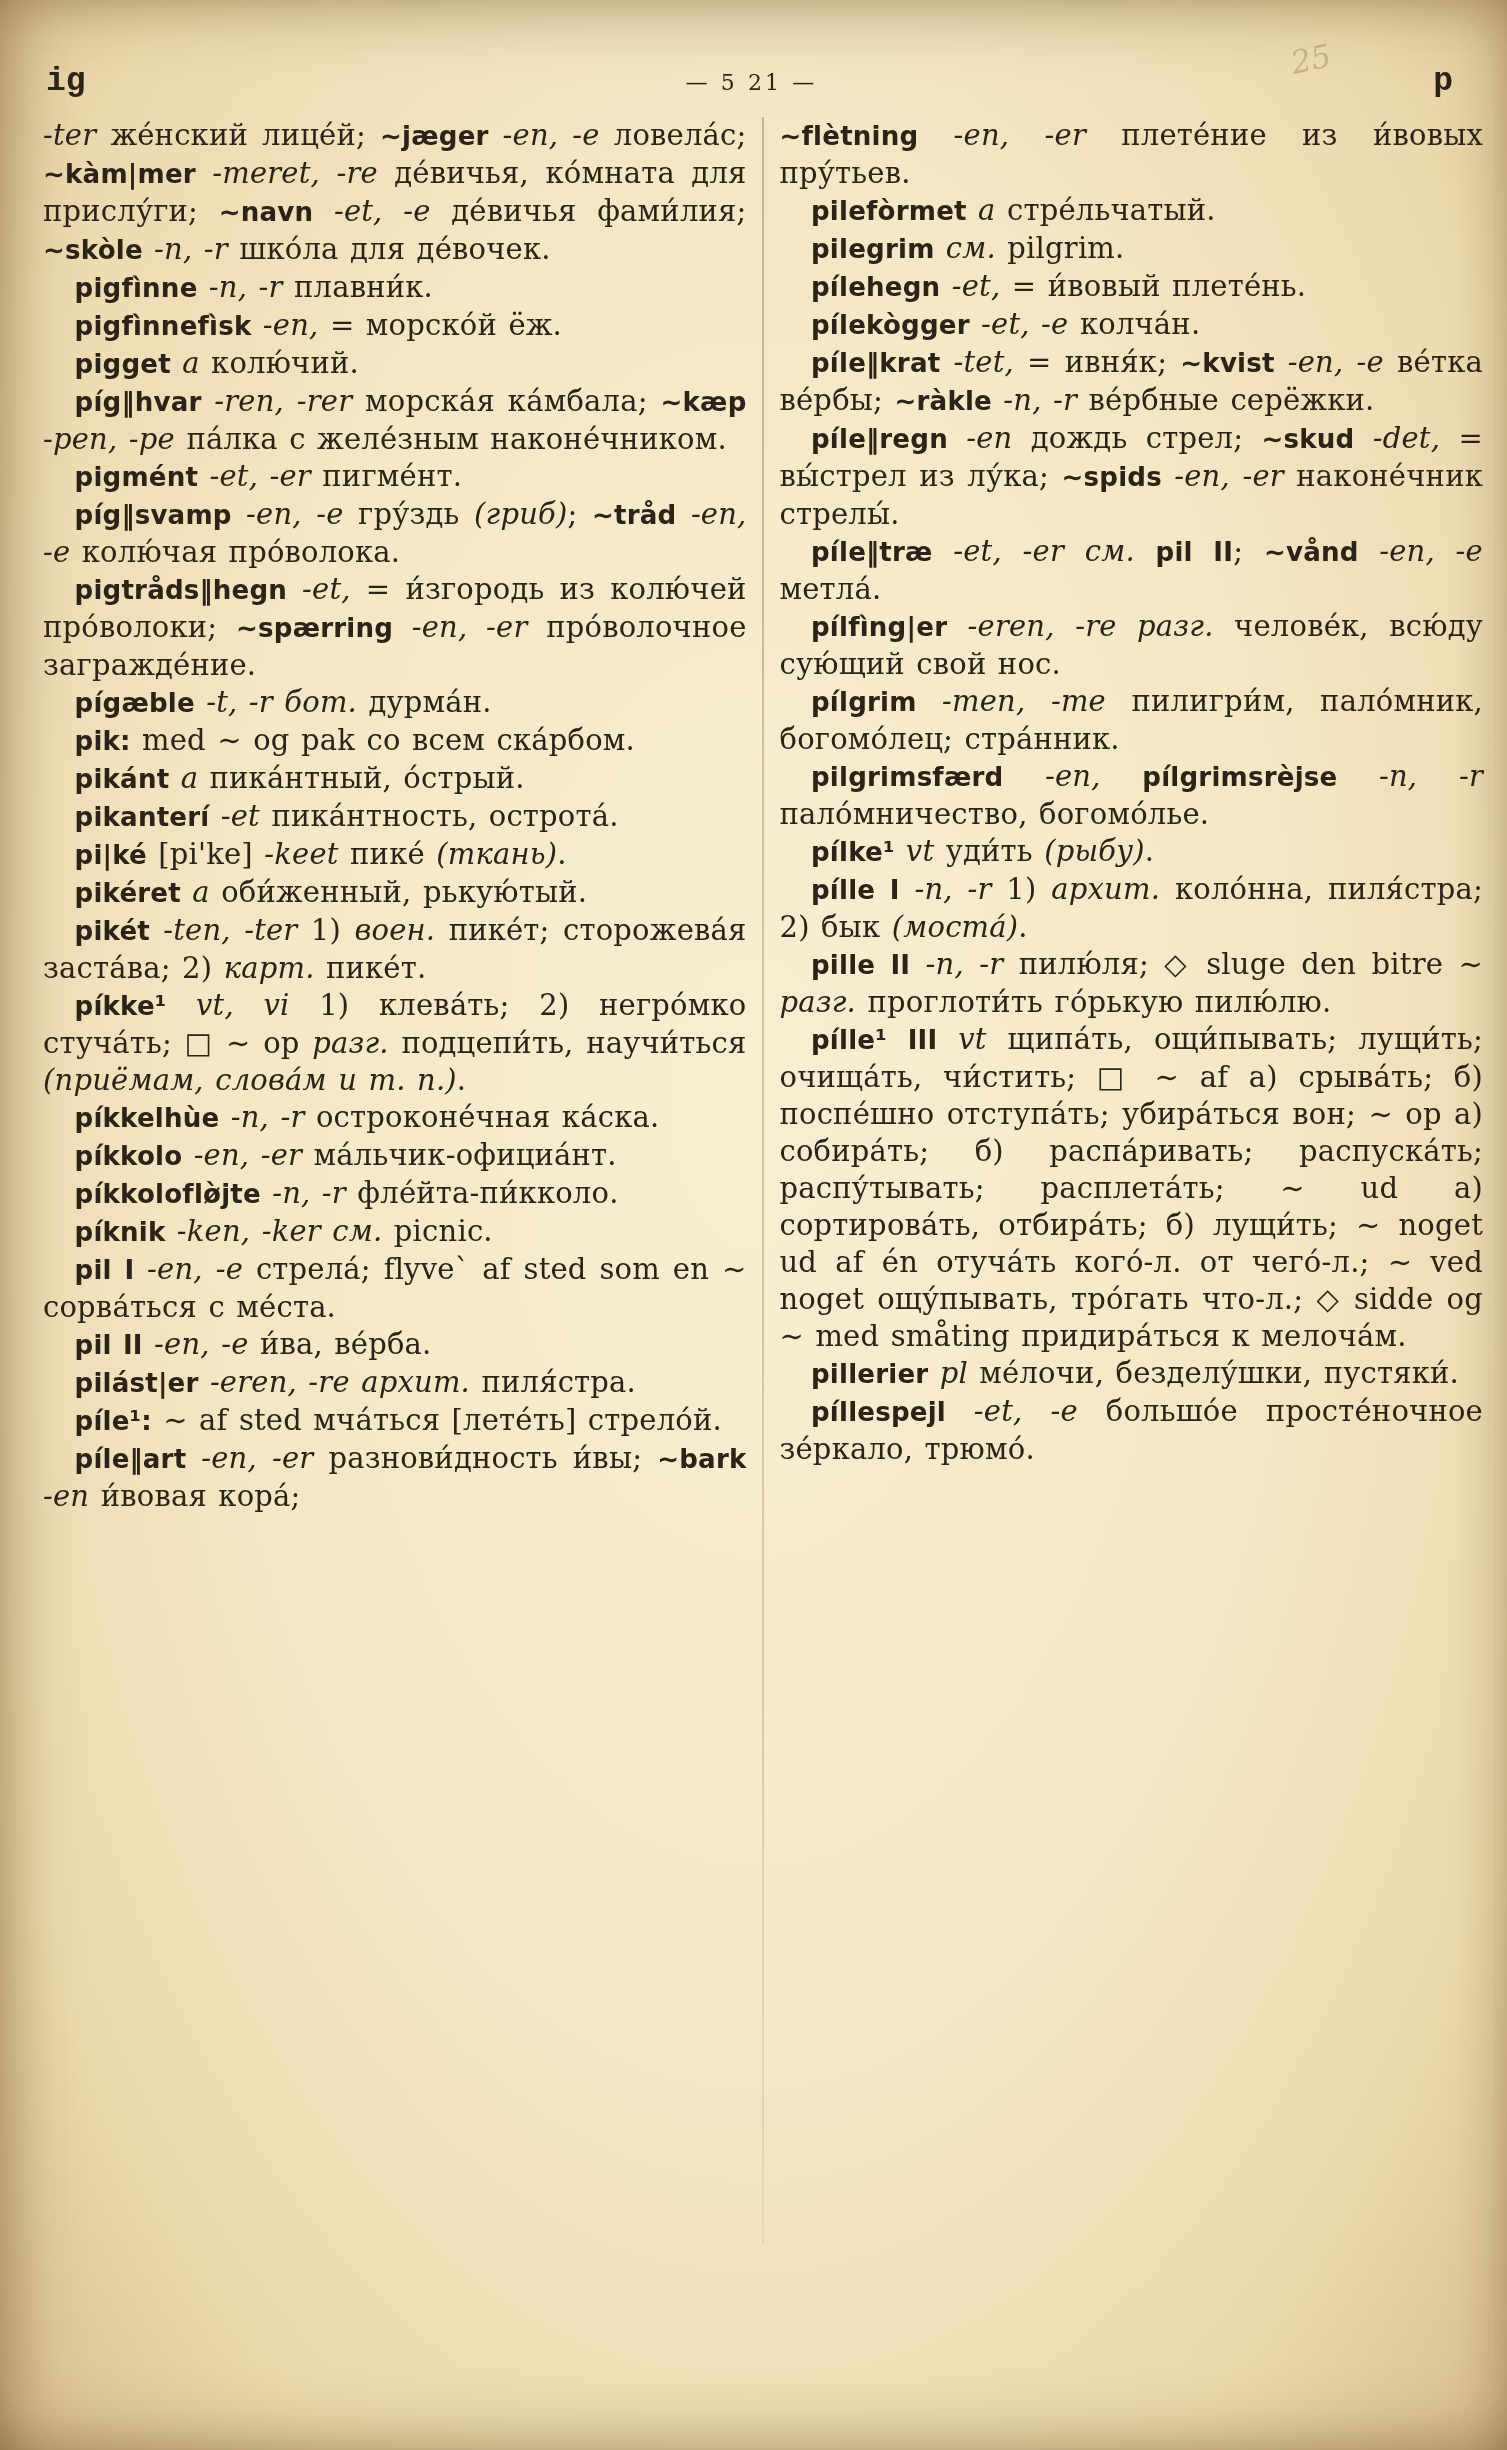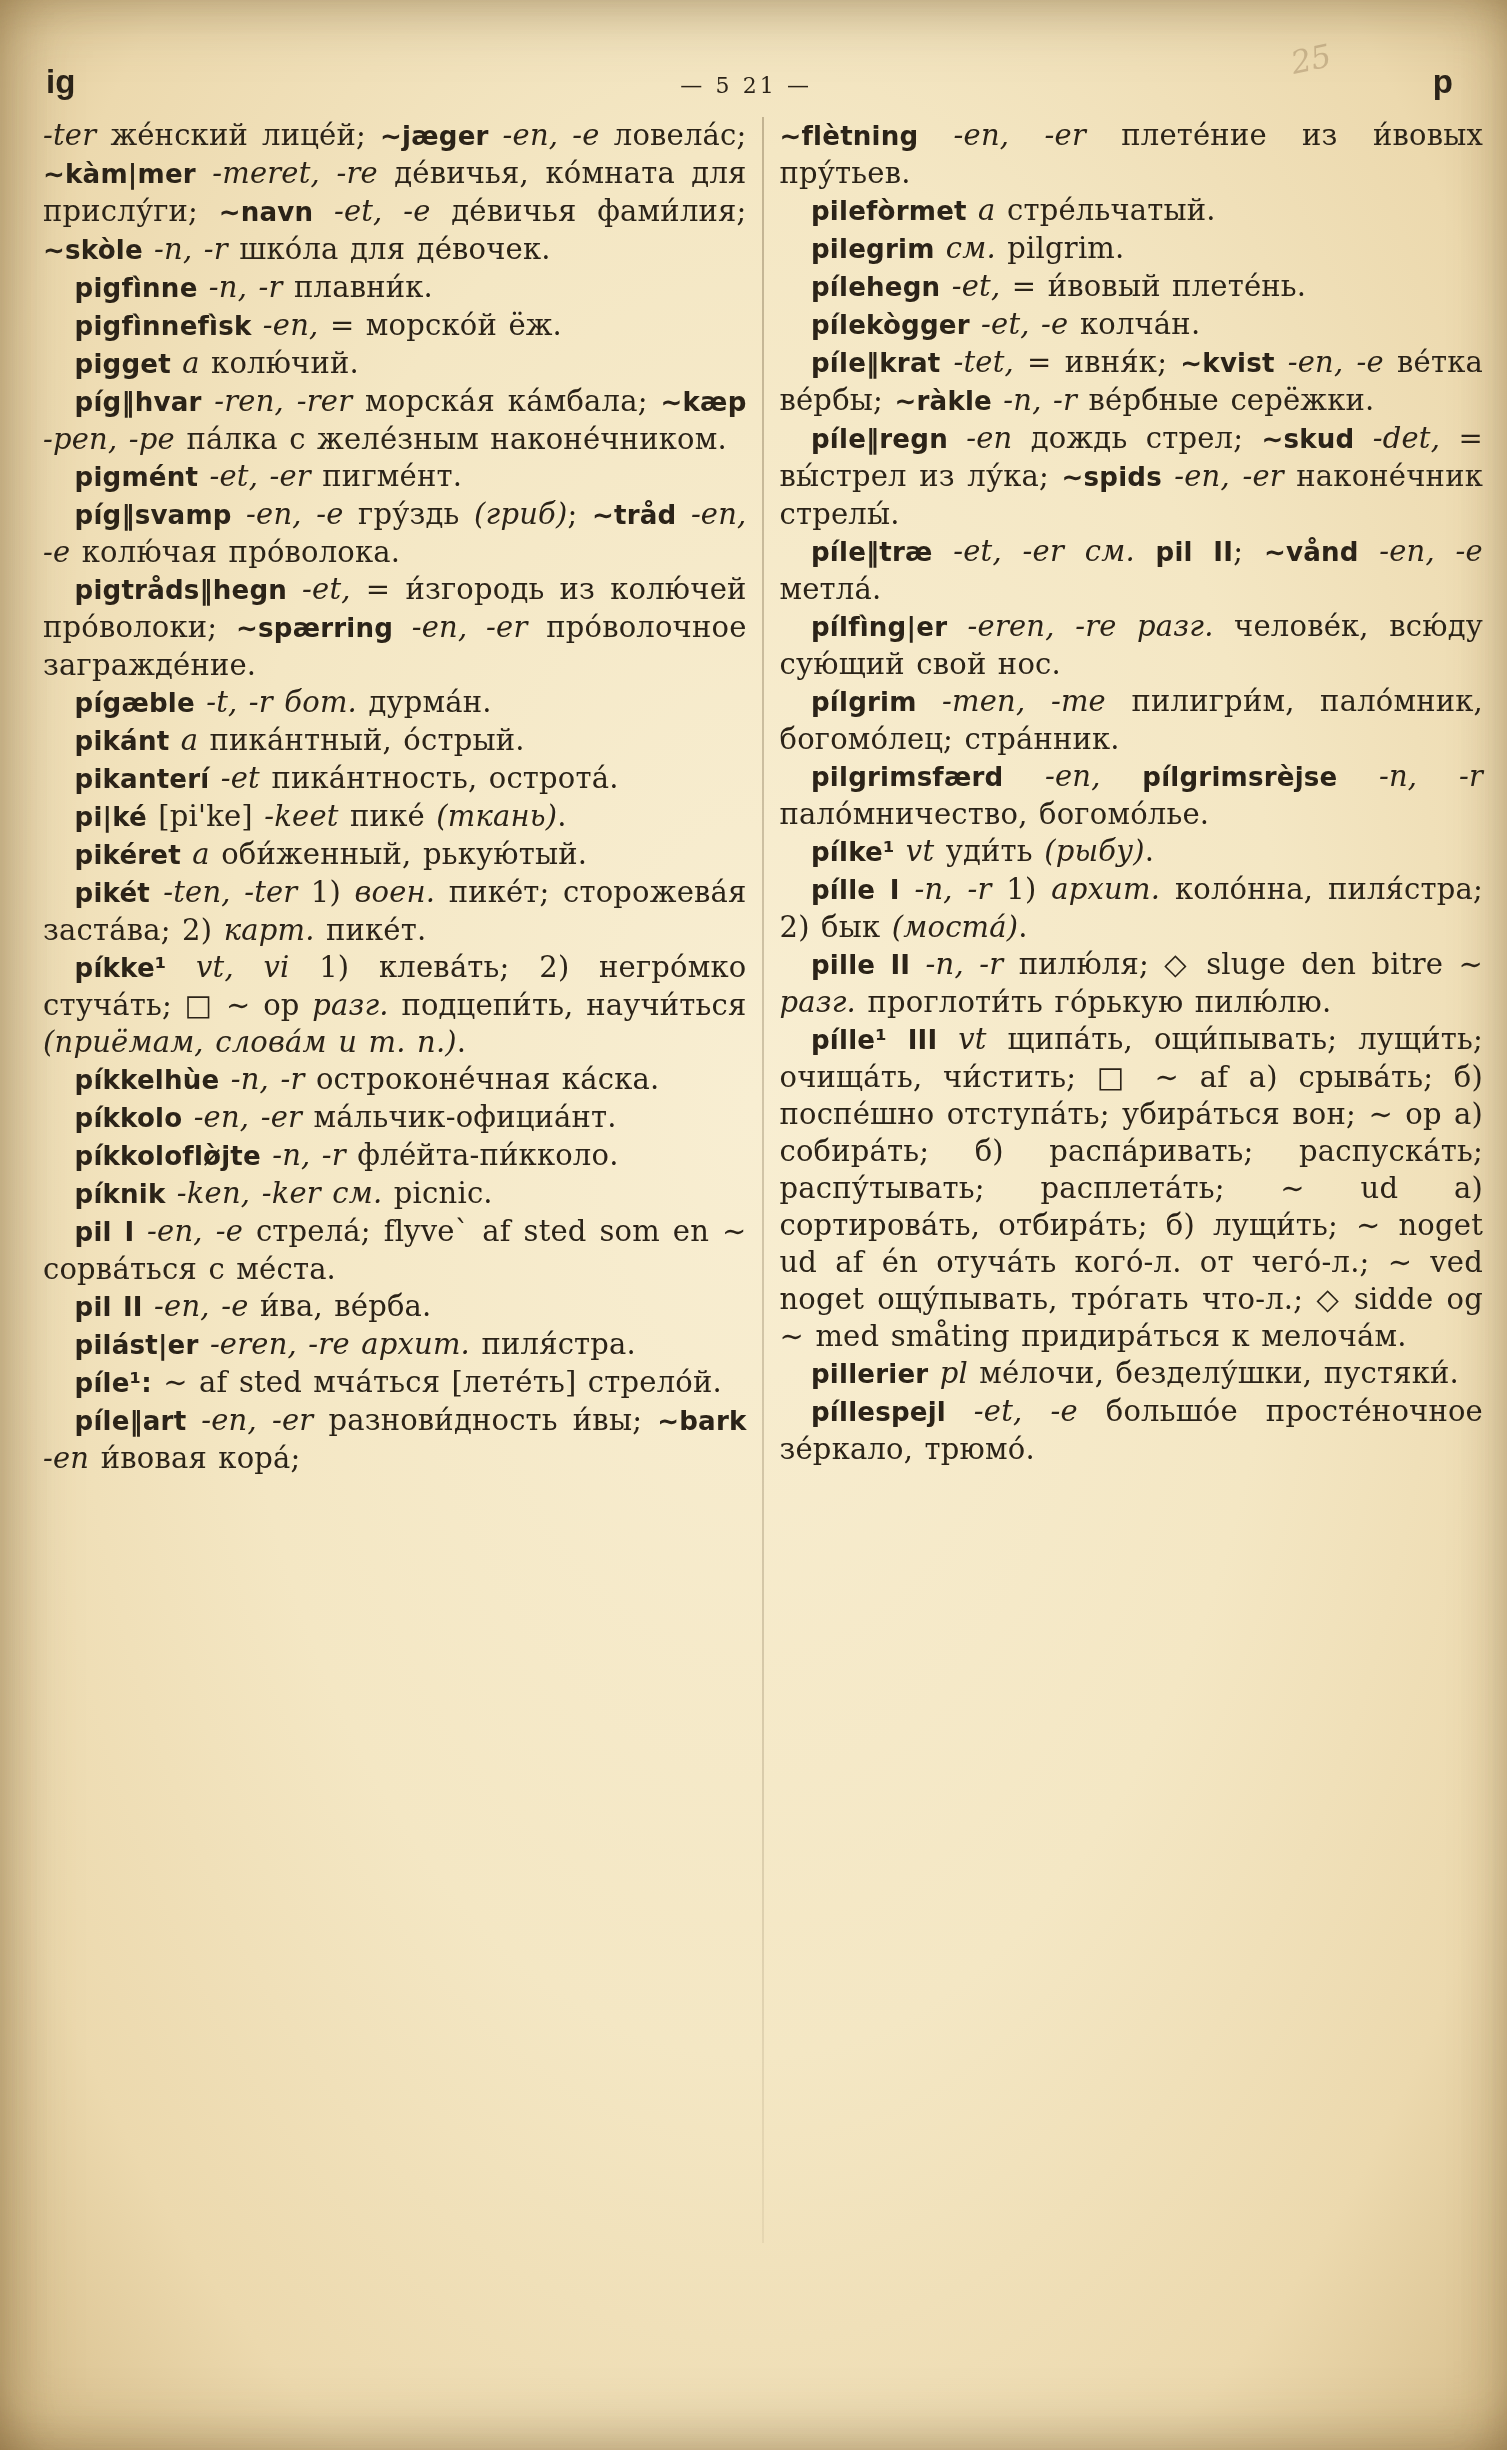--- a/index.html
+++ b/index.html
@@ -16,21 +16,21 @@
                inset 0 35px 71px -31.5px rgba(110,80,35,.35),
                inset 0 -35px 71px -31.5px rgba(110,80,35,.35);
     color:#2b2318;
     overflow:hidden;
   }
   .running-head{
     position:absolute;top:65px;left:46px;right:55px;
     display:flex;justify-content:space-between;align-items:baseline;
   }
   .catchword{
-    font-family:Liberation Sans, sans-serif;
+    font-family:Liberation Mono, monospace;
     font-weight:700;font-size:33px;line-height:1;
   }
   .pageno{
     font-size:22px;letter-spacing:3.1px;line-height:1;
     transform:translateX(-7.9px);
   }
   .pencil-note{
     position:absolute;top:41px;left:1291px;
     font-style:italic;font-size:31.5px;
     color:rgba(120,88,55,.30);
@@ -75,20 +75,21 @@
     <section class="col" id="col-left">
         <p class="entry no-indent"><span class="seg-i">-ter</span><span class="seg-r"> же́нский лице́й; </span><span class="seg-b">∼jæger </span><span class="seg-i">-en, -e </span><span class="seg-r">ловела́с; </span><span class="seg-b">∼kàm|mer </span><span class="seg-i">-meret, -re </span><span class="seg-r">де́вичья, ко́мната для прислу́ги; </span><span class="seg-b">∼navn </span><span class="seg-i">-et, -e </span><span class="seg-r">де́вичья фами́лия; </span><span class="seg-b">∼skòle </span><span class="seg-i">-n, -r </span><span class="seg-r">шко́ла для де́вочек.</span></p>
         <p class="entry"><span class="seg-b">pigfìnne </span><span class="seg-i">-n, -r </span><span class="seg-r">плавни́к.</span></p>
         <p class="entry"><span class="seg-b">pigfìnnefìsk </span><span class="seg-i">-en, </span><span class="seg-r">= морско́й ёж.</span></p>
         <p class="entry"><span class="seg-b">pigget </span><span class="seg-i">a </span><span class="seg-r">колю́чий.</span></p>
         <p class="entry"><span class="seg-b">píg‖hvar </span><span class="seg-i">-ren, -rer </span><span class="seg-r">морска́я ка́мбала; </span><span class="seg-b">∼kæp </span><span class="seg-i">-pen, -pe </span><span class="seg-r">па́лка с желе́зным наконе́чником.</span></p>
         <p class="entry"><span class="seg-b">pigmént </span><span class="seg-i">-et, -er </span><span class="seg-r">пигме́нт.</span></p>
         <p class="entry"><span class="seg-b">píg‖svamp </span><span class="seg-i">-en, -e </span><span class="seg-r">гру́здь </span><span class="seg-i">(гриб)</span><span class="seg-r">; </span><span class="seg-b">∼tråd </span><span class="seg-i">-en, -e </span><span class="seg-r">колю́чая про́волока.</span></p>
         <p class="entry"><span class="seg-b">pigtråds‖hegn </span><span class="seg-i">-et, </span><span class="seg-r">= и́згородь из колю́чей про́волоки; </span><span class="seg-b">∼spærring </span><span class="seg-i">-en, -er </span><span class="seg-r">про́волочное загражде́ние.</span></p>
         <p class="entry"><span class="seg-b">pígæble </span><span class="seg-i">-t, -r </span><span class="seg-i">бот. </span><span class="seg-r">дурма́н.</span></p>
+        <p class="entry"><span class="seg-b">pik: </span><span class="seg-r">med ∼ og pak со всем ска́рбом.</span></p>
         <p class="entry"><span class="seg-b">pikánt </span><span class="seg-i">a </span><span class="seg-r">пика́нтный, о́стрый.</span></p>
         <p class="entry"><span class="seg-b">pikanterí </span><span class="seg-i">-et </span><span class="seg-r">пика́нтность, острота́.</span></p>
         <p class="entry"><span class="seg-b">pi|ké </span><span class="seg-r">[pi'ke] </span><span class="seg-i">-keet </span><span class="seg-r">пике́ </span><span class="seg-i">(ткань)</span><span class="seg-r">.</span></p>
         <p class="entry"><span class="seg-b">pikéret </span><span class="seg-i">a </span><span class="seg-r">оби́женный, рькую́тый.</span></p>
         <p class="entry"><span class="seg-b">pikét </span><span class="seg-i">-ten, -ter </span><span class="seg-r">1) </span><span class="seg-i">воен. </span><span class="seg-r">пике́т; сторожева́я заста́ва; 2) </span><span class="seg-i">карт. </span><span class="seg-r">пике́т.</span></p>
         <p class="entry"><span class="seg-b">píkke¹ </span><span class="seg-i">vt, vi </span><span class="seg-r">1) клева́ть; 2) негро́мко стуча́ть; □ ∼ op </span><span class="seg-i">разг. </span><span class="seg-r">подцепи́ть, научи́ться </span><span class="seg-i">(приёмам, слова́м и т. п.)</span><span class="seg-r">.</span></p>
         <p class="entry"><span class="seg-b">píkkelhùe </span><span class="seg-i">-n, -r </span><span class="seg-r">остроконе́чная ка́ска.</span></p>
         <p class="entry"><span class="seg-b">píkkolo </span><span class="seg-i">-en, -er </span><span class="seg-r">ма́льчик-официа́нт.</span></p>
         <p class="entry"><span class="seg-b">píkkoloflø̀jte </span><span class="seg-i">-n, -r </span><span class="seg-r">фле́йта-пи́кколо.</span></p>
         <p class="entry"><span class="seg-b">píknik </span><span class="seg-i">-ken, -ker </span><span class="seg-i">см. </span><span class="seg-r">picnic.</span></p>

